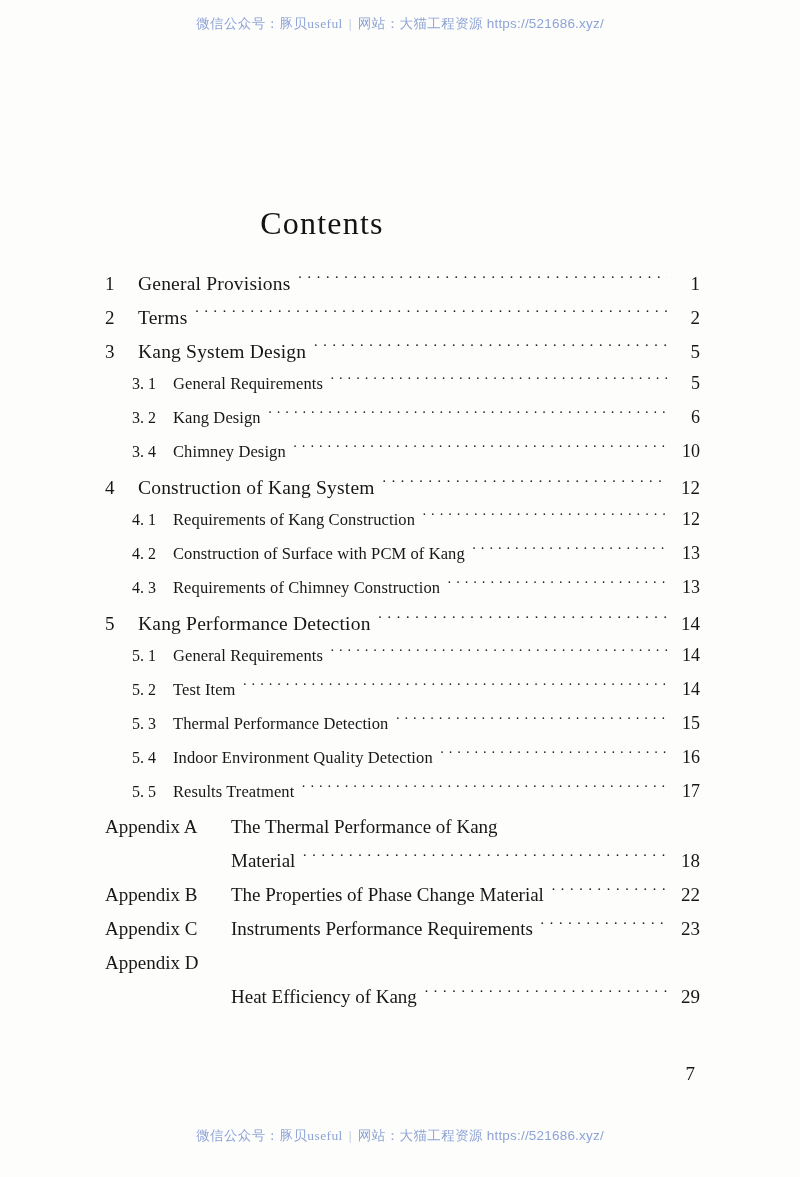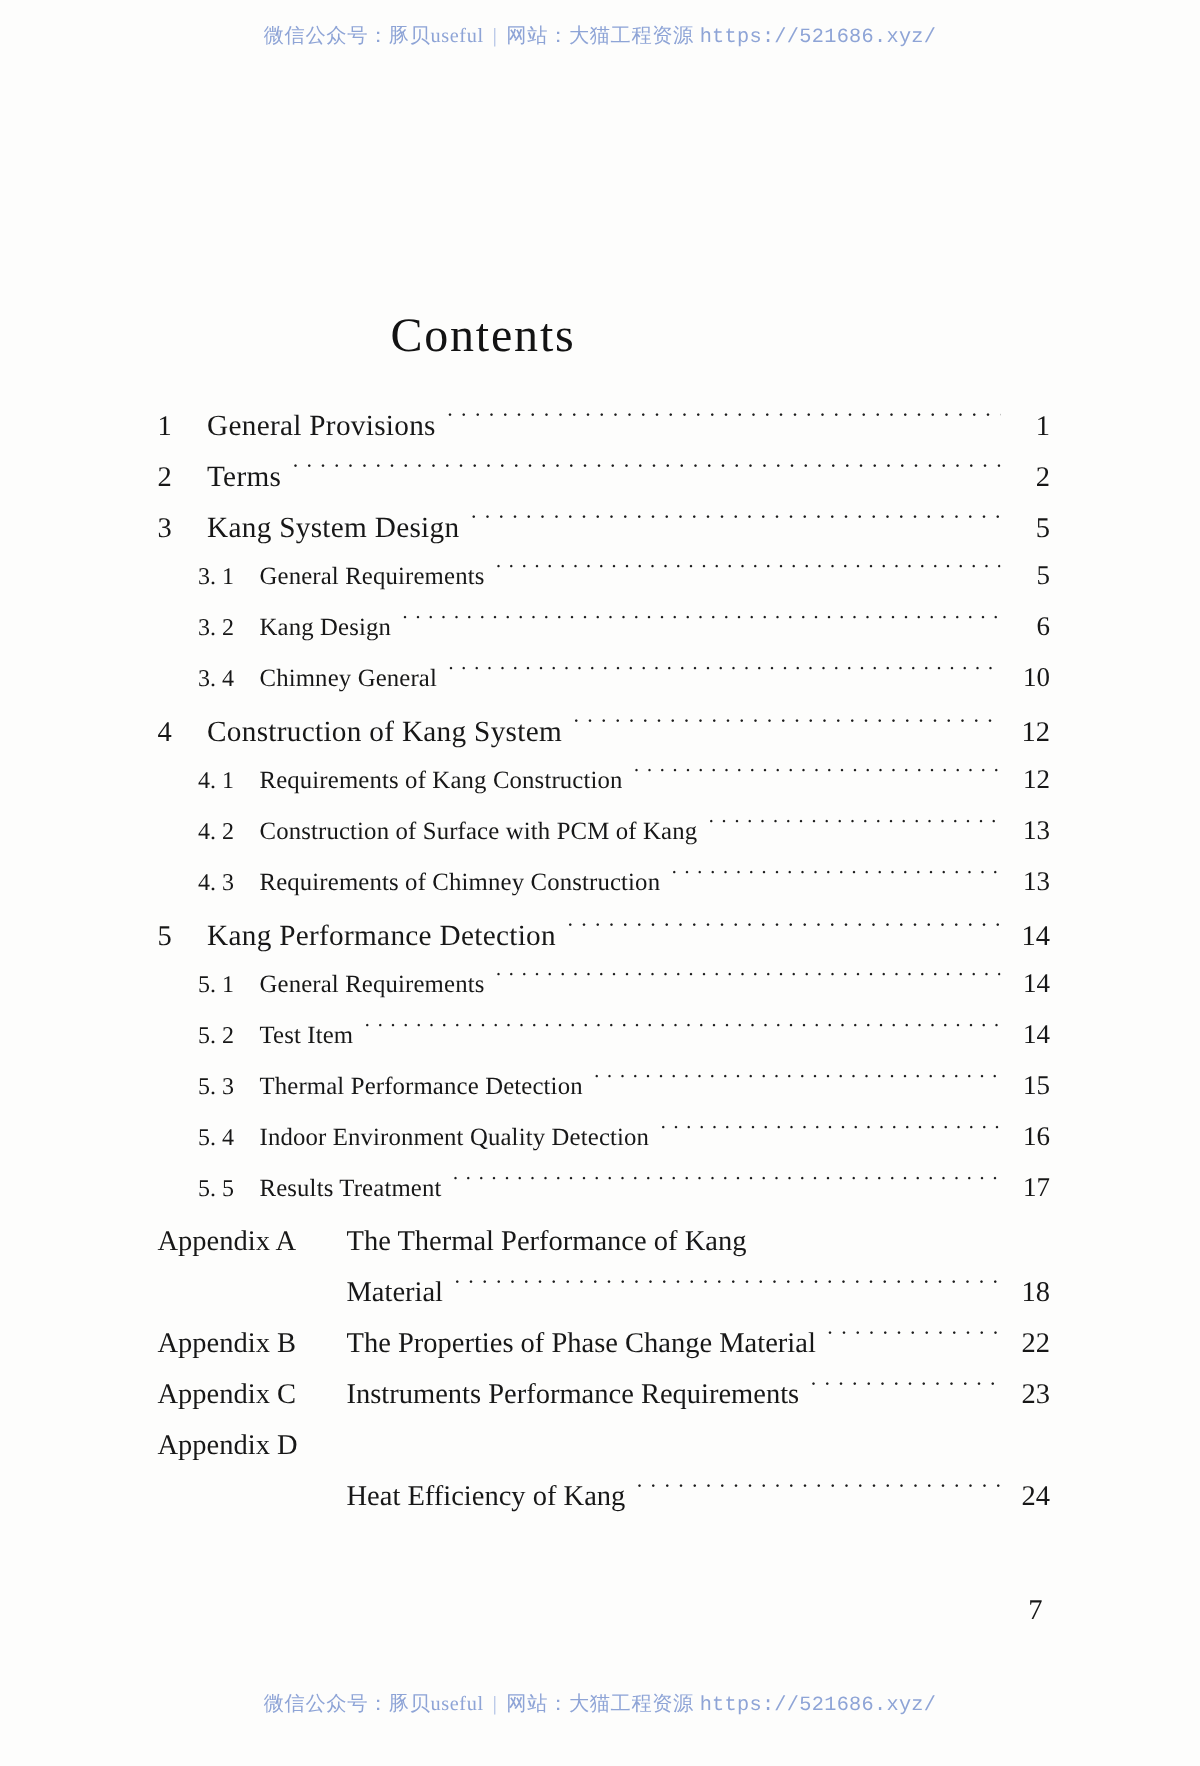--- a/index.html
+++ b/index.html
@@ -29,21 +29,21 @@
     white-space: nowrap;
   }
   .watermark-top { top: 15px; }
   .watermark-bottom { top: 1127px; }
   .watermark .sep {
     display: inline-block;
     padding: 0 6px;
     color: #a8bbe2;
   }
   .watermark .url {
-    font-family: Liberation Mono, monospace;
+    font-family: Liberation Sans, sans-serif;
     letter-spacing: 0.2px;
     margin-top: 28px;
   }
 
   
   .doc-title {
     position: absolute;
     top: 184px;
     left: 0;
     width: 644px;
@@ -183,21 +183,21 @@
   <div class="toc-row lvl2">
     <span class="num">3. 2</span>
     <span class="label">Kang Design</span>
     <span class="leader"></span>
     <span class="page">6</span>
   </div>
 
 
   <div class="toc-row lvl2">
     <span class="num">3. 4</span>
-    <span class="label">Chimney General</span>
+    <span class="label">Chimney Design</span>
     <span class="leader"></span>
     <span class="page">10</span>
   </div>
 
   <div class="toc-row lvl1">
     <span class="num">4</span>
     <span class="label">Construction of Kang System</span>
     <span class="leader"></span>
     <span class="page">12</span>
   </div>
@@ -294,21 +294,21 @@
 
   <div class="toc-row apx no-leader">
     <span class="num">Appendix D</span>
     <span class="leader"></span>
     <span class="page"></span>
   </div>
 
   <div class="toc-row apx apx-cont">
     <span class="label">Heat Efficiency of Kang</span>
     <span class="leader"></span>
-    <span class="page">24</span>
+    <span class="page">29</span>
   </div>
 
 </div>
 
 <div class="folio">7</div>
 
 <div class="watermark watermark-bottom">
   <span>微信公众号：</span><span>豚贝useful</span><span class="sep">|</span><span>网站：</span><span>大猫工程资源</span>&nbsp;<span class="url">https://521686.xyz/</span>
 </div>
 

